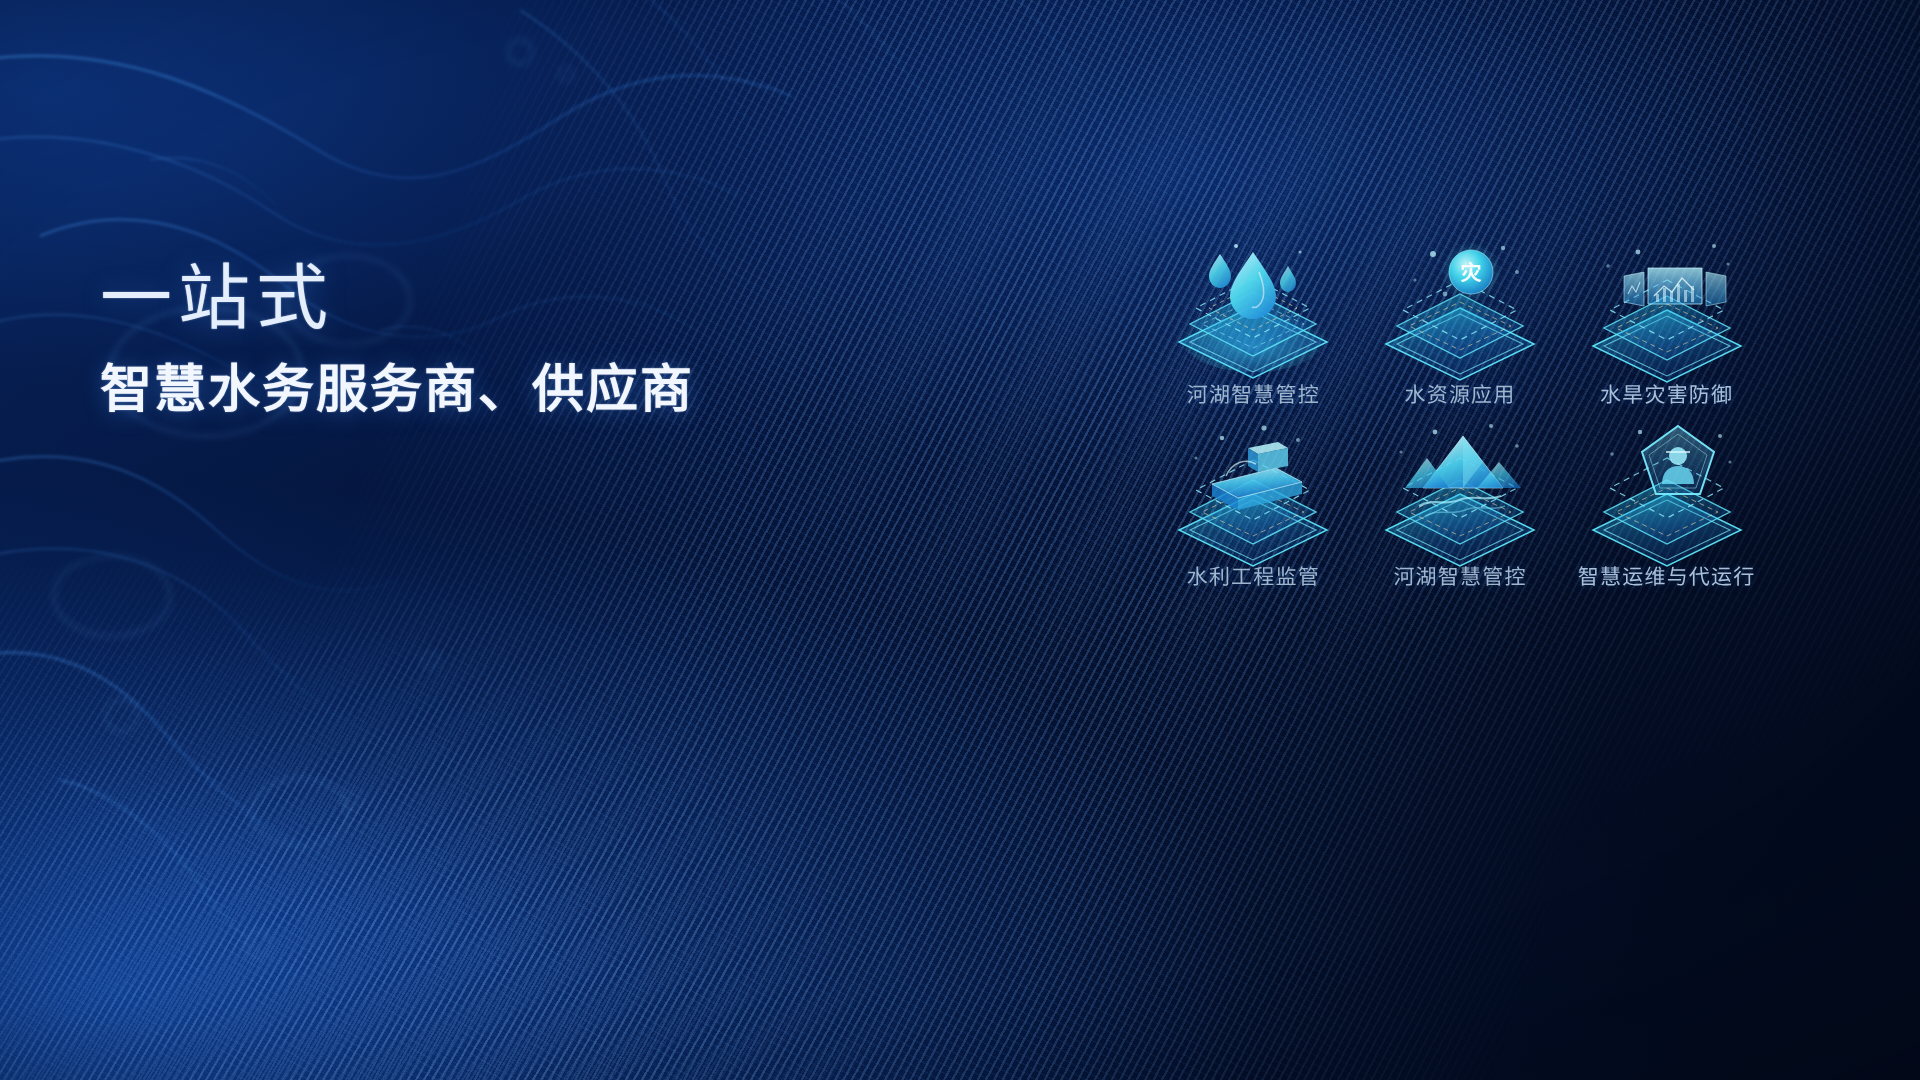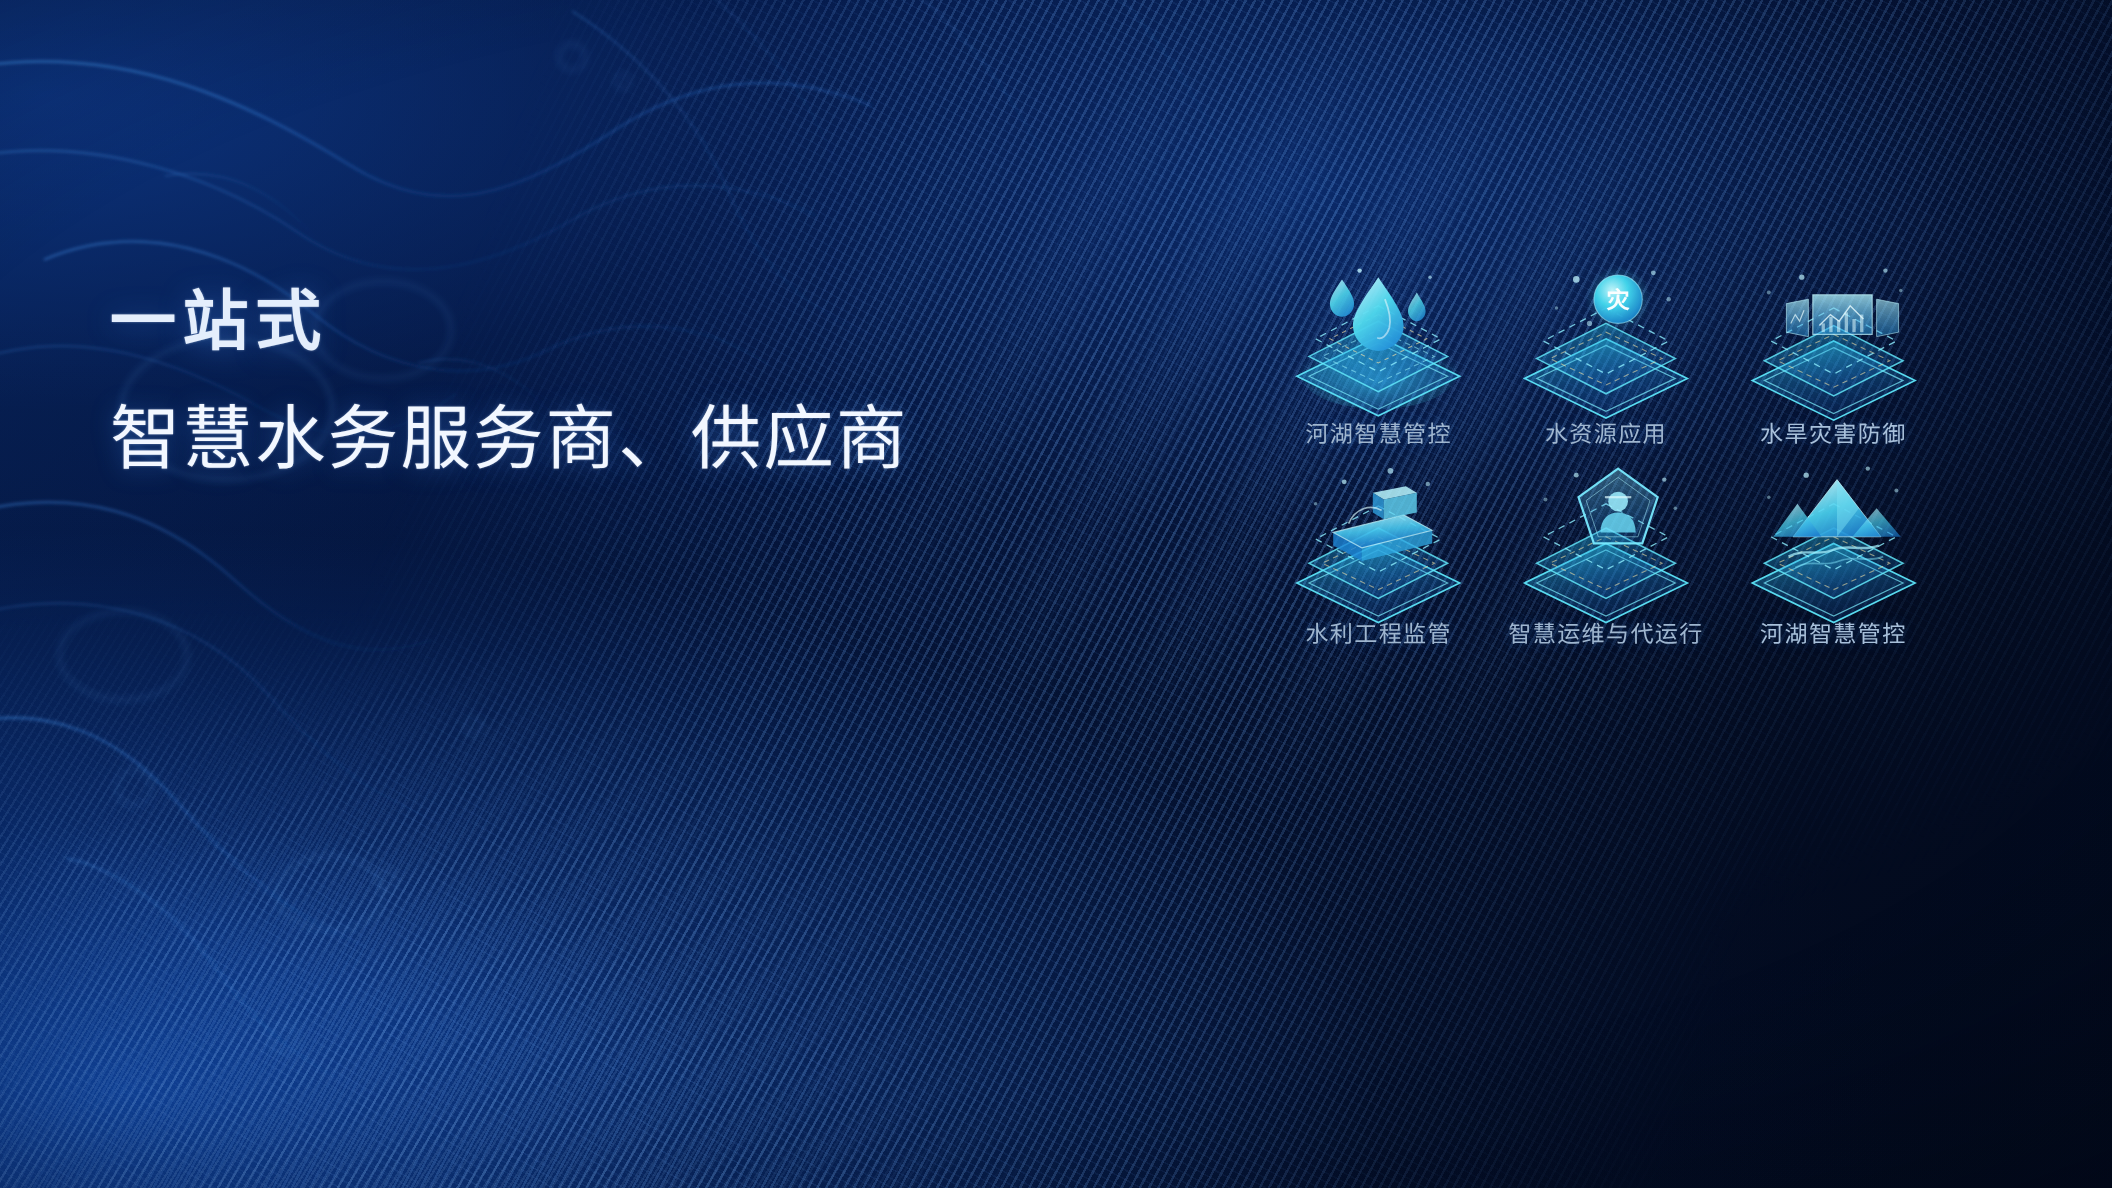--- a/index.html
+++ b/index.html
@@ -81,31 +81,31 @@
       radial-gradient(130% 110% at 48% 46%, rgba(0,0,0,0) 42%, rgba(2,7,20,0.42) 78%, rgba(1,5,16,0.72) 100%);
   }
 
   
   #headline-block {
     position:absolute;
     left:100px; top:262px;
     width:820px;
   }
   #main-title {
-    font-size:60px;
-    font-weight:700;
+    font-size:72px;
+    font-weight:400;
     line-height:1.02;
     letter-spacing:6px;
     color:#e4eefc;
     text-shadow:0 2px 26px rgba(60,130,230,.40), 0 0 2px rgba(220,235,255,.55);
   }
   #sub-title {
-    margin-top:42px;
-    font-size:64px;
-    font-weight:400;
+    margin-top:26px;
+    font-size:52px;
+    font-weight:700;
     line-height:1.08;
     letter-spacing:2px;
     color:#f2f7ff;
     white-space:nowrap;
     text-shadow:0 2px 22px rgba(60,130,230,.42), 0 0 2px rgba(225,238,255,.5);
   }
 
   
   #icon-grid {
     position:absolute;
@@ -366,55 +366,20 @@
           <circle cx="32" cy="44" r="1.6" fill="#bff4ff" opacity=".45"></circle>
         </svg>
       </div>
       <div class="icon-label">水利工程监管</div>
     </div>
 
     <div class="icon-cell">
       <div class="icon-art">
         <svg viewBox="0 0 178 150" aria-hidden="true">
           <defs>
-            <linearGradient id="plateA6" x1="0" y1="0" x2="0.4" y2="1">
-              <stop offset="0%" stop-color="#2fd8e8" stop-opacity=".52"></stop>
-              <stop offset="100%" stop-color="#1a6fd8" stop-opacity=".16"></stop>
-            </linearGradient>
-            <linearGradient id="shieldG" x1="0" y1="0" x2="0" y2="1">
-              <stop offset="0%" stop-color="#8aeeff" stop-opacity=".35"></stop>
-              <stop offset="100%" stop-color="#1a7fd0" stop-opacity=".22"></stop>
-            </linearGradient>
-          </defs>
-          <path d="M89,80 L163,116 L89,152 L15,116 Z" fill="url(#plateA6)" stroke="#5de6fa" stroke-width="1.5" opacity=".95"></path>
-          <path d="M89,86 L152,116 L89,146 L26,116 Z" fill="none" stroke="#7ff0ff" stroke-width="1.1" opacity=".7"></path>
-          <path d="M89,66 L152,98 L89,130 L26,98 Z" fill="url(#plateA6)" stroke="#62e8fb" stroke-width="1.4" opacity=".85"></path>
-          <path d="M89,74 L140,98 L89,122 L38,98 Z" fill="none" stroke="#ffe9a8" stroke-width="1" opacity=".55" stroke-dasharray="5 4"></path>
-          <path d="M89,44 L146,74 L89,104 L32,74 Z" fill="none" stroke="#8ef0ff" stroke-width="1.2" opacity=".8" stroke-dasharray="6 5"></path>
-
-          <path d="M100,12 L136,38 L122,80 L78,80 L64,38 Z" fill="url(#shieldG)" stroke="#79eaff" stroke-width="2" opacity=".95"></path>
-          <path d="M100,20 L129,41 L118,74 L82,74 L71,41 Z" fill="none" stroke="#aef4ff" stroke-width=".9" opacity=".5"></path>
-
-          <circle cx="100" cy="42" r="9" fill="#9df0ff" opacity=".85"></circle>
-          <path d="M84,70 C84,58 91,52 100,52 C109,52 116,58 116,70 Z" fill="#6fe0fa" opacity=".8"></path>
-
-          <path d="M88,38 L112,38" stroke="#dffcff" stroke-width="2" opacity=".7"></path>
-          <circle cx="62" cy="18" r="2.2" fill="#bff4ff" opacity=".65"></circle>
-          <circle cx="142" cy="22" r="2" fill="#bff4ff" opacity=".6"></circle>
-          <circle cx="152" cy="48" r="1.6" fill="#bff4ff" opacity=".45"></circle>
-          <circle cx="34" cy="40" r="1.8" fill="#bff4ff" opacity=".45"></circle>
-        </svg>
-      </div>
-      <div class="icon-label">智慧运维与代运行</div>
-    </div>
-
-    <div class="icon-cell">
-      <div class="icon-art">
-        <svg viewBox="0 0 178 150" aria-hidden="true">
-          <defs>
             <linearGradient id="plateA5" x1="0" y1="0" x2="0.4" y2="1">
               <stop offset="0%" stop-color="#2fd8e8" stop-opacity=".52"></stop>
               <stop offset="100%" stop-color="#1a6fd8" stop-opacity=".16"></stop>
             </linearGradient>
             <linearGradient id="mtG" x1="0.2" y1="0" x2="0.8" y2="1">
               <stop offset="0%" stop-color="#d2fbff"></stop>
               <stop offset="50%" stop-color="#4ad2f0"></stop>
               <stop offset="100%" stop-color="#1a7ace"></stop>
             </linearGradient>
           </defs>
@@ -435,14 +400,49 @@
           <path d="M54,102 C68,94 80,102 94,96 C108,90 120,98 134,92" fill="none" stroke="#7fe0f7" stroke-width="1.6" opacity=".5"></path>
           <circle cx="64" cy="18" r="2.4" fill="#bff4ff" opacity=".7"></circle>
           <circle cx="120" cy="12" r="2" fill="#bff4ff" opacity=".6"></circle>
           <circle cx="146" cy="32" r="1.8" fill="#bff4ff" opacity=".5"></circle>
           <circle cx="30" cy="38" r="1.6" fill="#bff4ff" opacity=".45"></circle>
         </svg>
       </div>
       <div class="icon-label">河湖智慧管控</div>
     </div>
 
+    <div class="icon-cell">
+      <div class="icon-art">
+        <svg viewBox="0 0 178 150" aria-hidden="true">
+          <defs>
+            <linearGradient id="plateA6" x1="0" y1="0" x2="0.4" y2="1">
+              <stop offset="0%" stop-color="#2fd8e8" stop-opacity=".52"></stop>
+              <stop offset="100%" stop-color="#1a6fd8" stop-opacity=".16"></stop>
+            </linearGradient>
+            <linearGradient id="shieldG" x1="0" y1="0" x2="0" y2="1">
+              <stop offset="0%" stop-color="#8aeeff" stop-opacity=".35"></stop>
+              <stop offset="100%" stop-color="#1a7fd0" stop-opacity=".22"></stop>
+            </linearGradient>
+          </defs>
+          <path d="M89,80 L163,116 L89,152 L15,116 Z" fill="url(#plateA6)" stroke="#5de6fa" stroke-width="1.5" opacity=".95"></path>
+          <path d="M89,86 L152,116 L89,146 L26,116 Z" fill="none" stroke="#7ff0ff" stroke-width="1.1" opacity=".7"></path>
+          <path d="M89,66 L152,98 L89,130 L26,98 Z" fill="url(#plateA6)" stroke="#62e8fb" stroke-width="1.4" opacity=".85"></path>
+          <path d="M89,74 L140,98 L89,122 L38,98 Z" fill="none" stroke="#ffe9a8" stroke-width="1" opacity=".55" stroke-dasharray="5 4"></path>
+          <path d="M89,44 L146,74 L89,104 L32,74 Z" fill="none" stroke="#8ef0ff" stroke-width="1.2" opacity=".8" stroke-dasharray="6 5"></path>
+
+          <path d="M100,12 L136,38 L122,80 L78,80 L64,38 Z" fill="url(#shieldG)" stroke="#79eaff" stroke-width="2" opacity=".95"></path>
+          <path d="M100,20 L129,41 L118,74 L82,74 L71,41 Z" fill="none" stroke="#aef4ff" stroke-width=".9" opacity=".5"></path>
+
+          <circle cx="100" cy="42" r="9" fill="#9df0ff" opacity=".85"></circle>
+          <path d="M84,70 C84,58 91,52 100,52 C109,52 116,58 116,70 Z" fill="#6fe0fa" opacity=".8"></path>
+
+          <path d="M88,38 L112,38" stroke="#dffcff" stroke-width="2" opacity=".7"></path>
+          <circle cx="62" cy="18" r="2.2" fill="#bff4ff" opacity=".65"></circle>
+          <circle cx="142" cy="22" r="2" fill="#bff4ff" opacity=".6"></circle>
+          <circle cx="152" cy="48" r="1.6" fill="#bff4ff" opacity=".45"></circle>
+          <circle cx="34" cy="40" r="1.8" fill="#bff4ff" opacity=".45"></circle>
+        </svg>
+      </div>
+      <div class="icon-label">智慧运维与代运行</div>
+    </div>
+
   </div>
 </div>
 
 </body></html>

